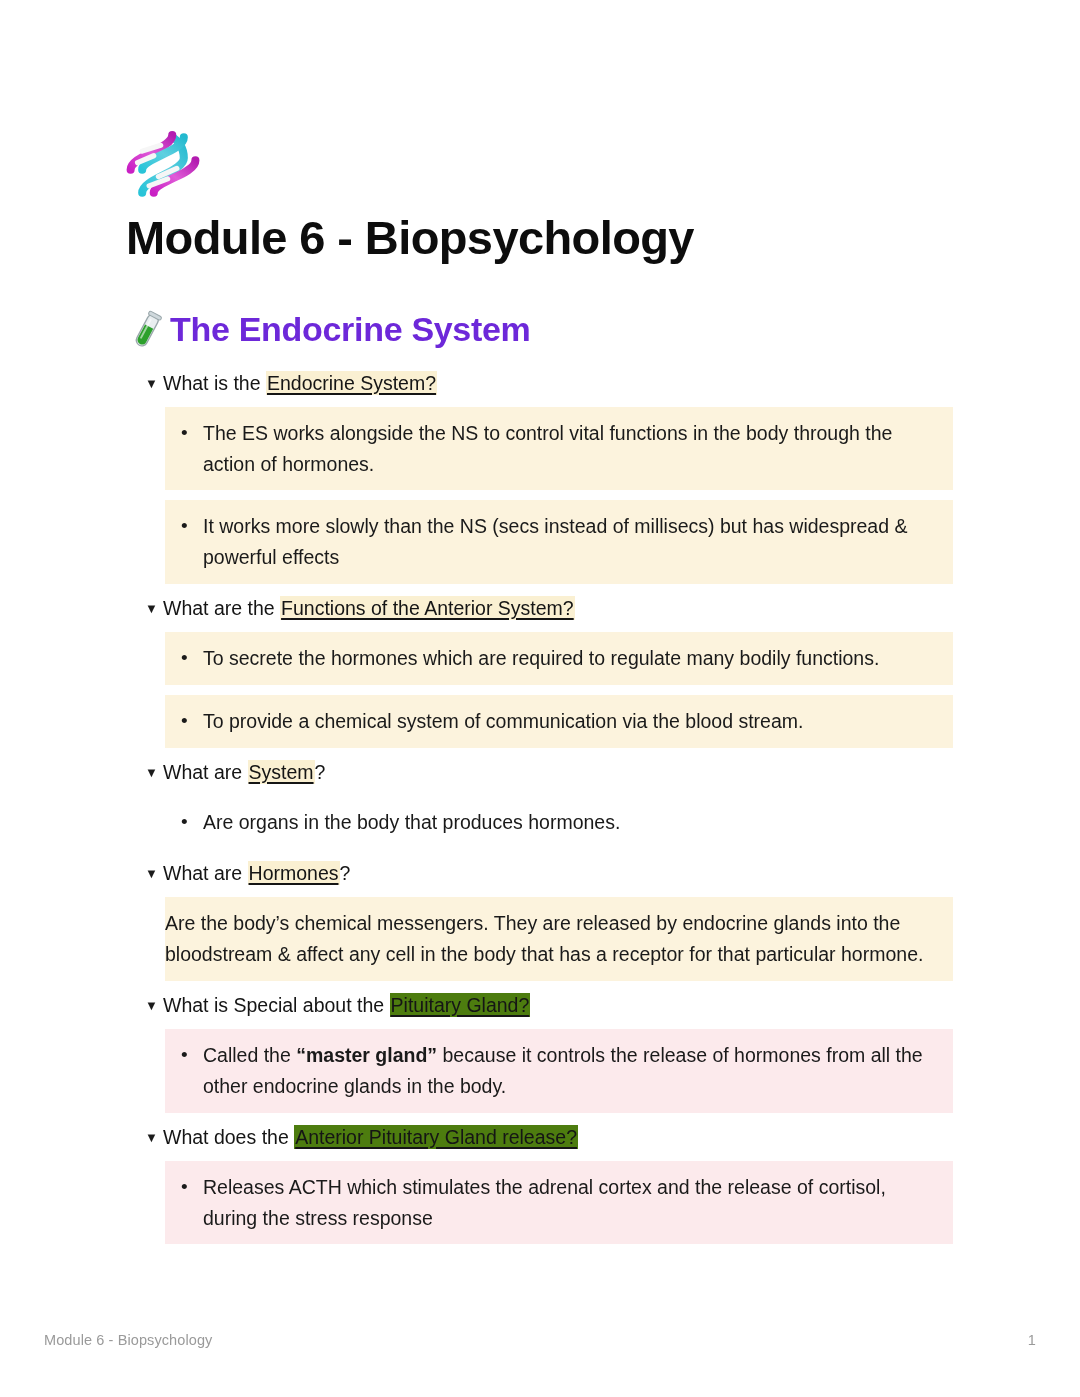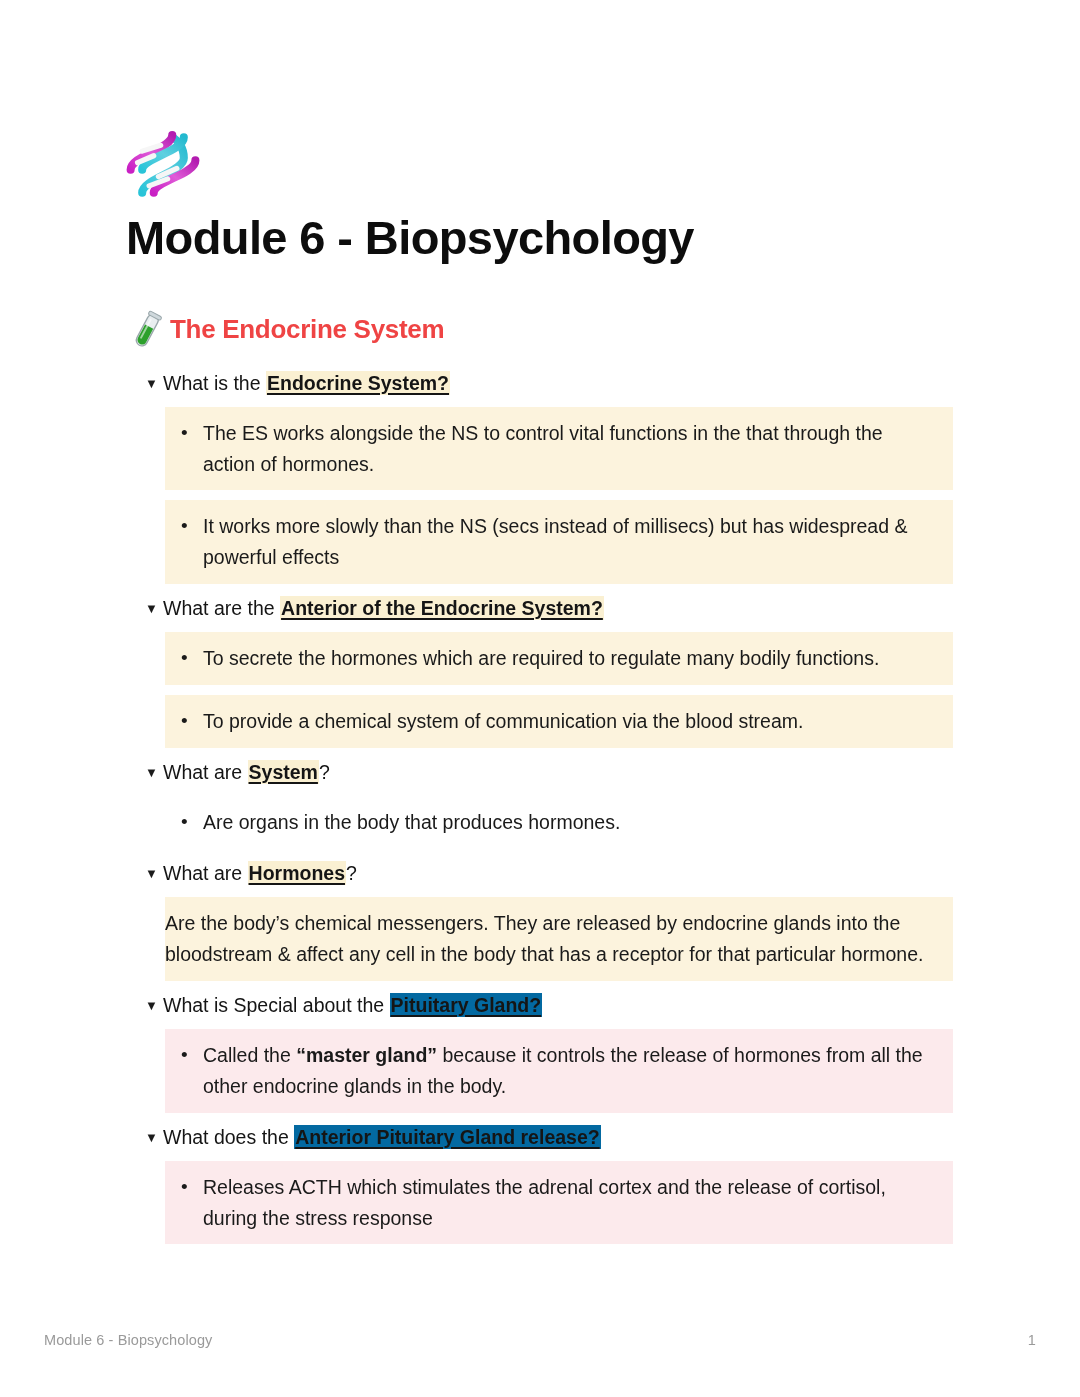--- a/index.html
+++ b/index.html
@@ -49,26 +49,26 @@
   
   .doc-title {
     font-size: 47px;
     font-weight: bold;
     line-height: 1.12;
     letter-spacing: -0.6px;
     margin: 0 0 44px 0;
     color: #0d0d0d;
   }
   .section-heading {
-    font-size: 26px;
+    font-size: 34px;
     font-weight: bold;
     line-height: 1.15;
     letter-spacing: -0.3px;
     margin: 0 0 18px 0;
-    color: #ef4444;
+    color: #6d28d9;
     display: flex;
     align-items: center;
   }
   .section-heading .heading-text { display: inline-block; }
 
   
   .toggle-row {
     display: flex;
     align-items: flex-start;
     font-size: 19.5px;
@@ -82,28 +82,28 @@
     width: 18px;
     font-size: 13px;
     line-height: 29px;
     color: #1b1b1b;
     transform: translateY(0px);
   }
   .toggle-label {
     flex: 1 1 auto;
   }
   .q-term {
-    font-weight: bold;
+    font-weight: normal;
     text-decoration: underline;
     text-underline-offset: 3px;
     text-decoration-thickness: 2px;
     padding: 1px 1px;
   }
   .hl-yellow-inline { background: #faf0d2; }
-  .hl-pink-inline   { background: #0369a1; }
+  .hl-pink-inline   { background: #4d7c0f; }
 
   
   .answer-block {
     margin: 0 0 10px 0;
     padding: 11px 14px 11px 14px;
     box-sizing: border-box;
     width: 788px;
     margin-left: 39px;
     font-size: 19.5px;
     line-height: 1.58;
@@ -205,33 +205,33 @@
       <span class="heading-text">The Endocrine System</span>
     </h2>
 
     <div class="toggle-row">
       <span class="toggle-arrow">▼</span>
       <span class="toggle-label"><span>What is the </span><span class="q-term hl-yellow-inline">Endocrine System?</span></span>
     </div>
     <div class="answer-block yellow">
       <div class="bullet-line">
         <span class="bullet-dot">•</span>
-        <span class="bullet-text">The ES works alongside the NS to control vital functions in the that through the action of hormones.</span>
+        <span class="bullet-text">The ES works alongside the NS to control vital functions in the body through the action of hormones.</span>
       </div>
     </div>
     <div class="answer-block yellow">
       <div class="bullet-line">
         <span class="bullet-dot">•</span>
         <span class="bullet-text">It works more slowly than the NS (secs instead of millisecs) but has widespread &amp; powerful effects</span>
       </div>
     </div>
 
     <div class="toggle-row">
       <span class="toggle-arrow">▼</span>
-      <span class="toggle-label"><span>What are the </span><span class="q-term hl-yellow-inline">Anterior of the Endocrine System?</span></span>
+      <span class="toggle-label"><span>What are the </span><span class="q-term hl-yellow-inline">Functions of the Anterior System?</span></span>
     </div>
     <div class="answer-block yellow">
       <div class="bullet-line">
         <span class="bullet-dot">•</span>
         <span class="bullet-text">To secrete the hormones which are required to regulate many bodily functions.</span>
       </div>
     </div>
     <div class="answer-block yellow">
       <div class="bullet-line">
         <span class="bullet-dot">•</span>

